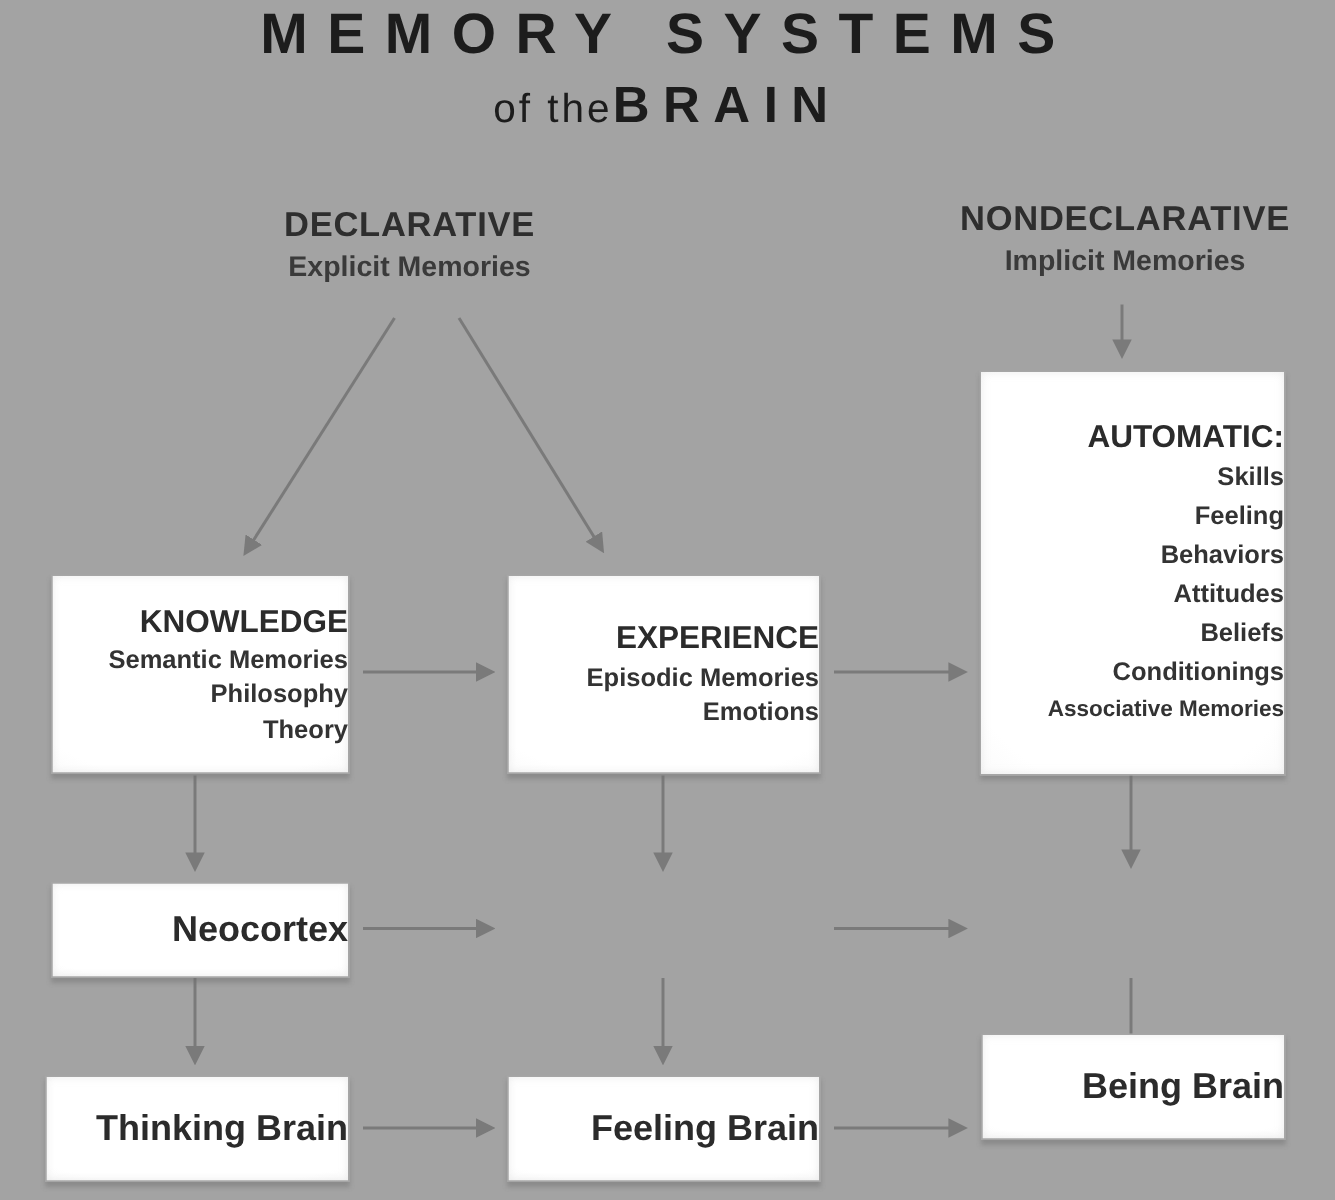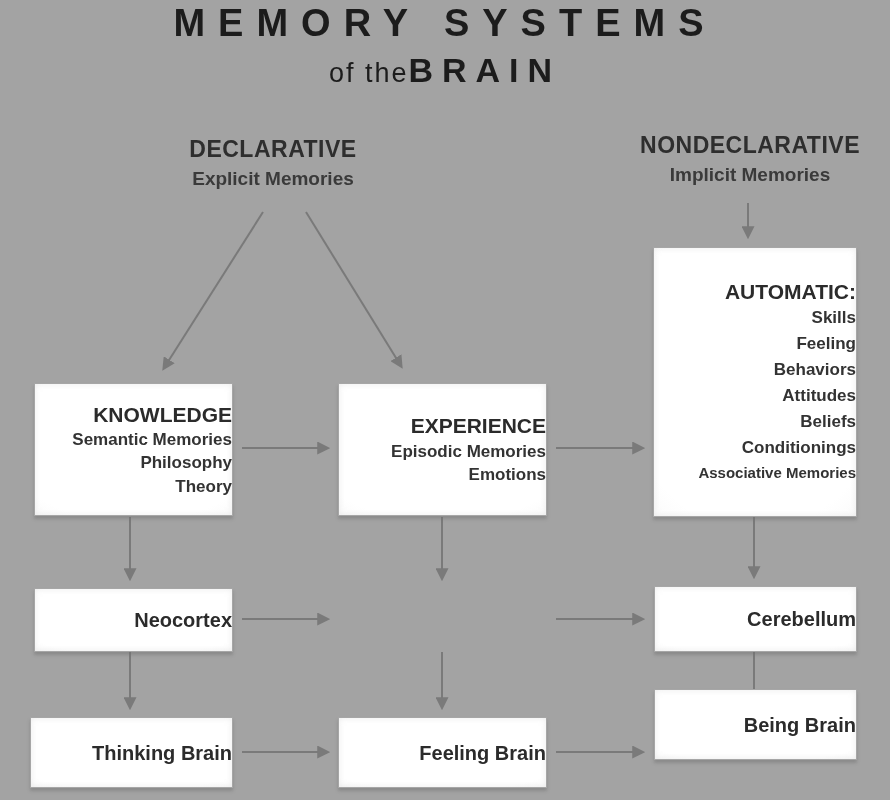--- a/index.html
+++ b/index.html
@@ -33,21 +33,21 @@
     background:
       radial-gradient(ellipse 120% 110% at 50% 45%, #ffffff 55%, #ececec 100%);
     box-shadow:0 3px 3px rgba(110,110,110,0.45), inset 0 0 6px rgba(200,200,200,0.35);
     display:flex;flex-direction:column;align-items:flex-end;justify-content:center;
     text-align:center;
   }
   .box-title{font-size:21px;font-weight:bold;color:#2b2b2b;line-height:1.3;}
   .box-line{font-size:17px;font-weight:bold;color:#333333;line-height:1.38;}
   .box-automatic .box-line{line-height:1.52;}
   .box-line.condensed{font-size:15px;line-height:1.7;}
-  .box-single .box-title{font-size:20px;}
+  .box-single .box-title{font-size:24px;}
   .box-knowledge{left:34px;top:383px;width:197px;height:131px;}
   .box-experience{left:338px;top:383px;width:207px;height:131px;}
   .box-automatic{left:653px;top:247px;width:202px;height:268px;}
   .box-neocortex{left:34px;top:588px;width:197px;height:62px;}
   .box-limbic{left:338px;top:588px;width:207px;height:62px;}
   .box-cerebellum{left:654px;top:586px;width:201px;height:64px;}
   .box-thinking{left:30px;top:717px;width:201px;height:69px;}
   .box-feeling{left:338px;top:717px;width:207px;height:69px;}
   .box-being{left:654px;top:689px;width:201px;height:69px;}
   
@@ -126,23 +126,20 @@
     <div class="box-line">Behaviors</div>
     <div class="box-line">Attitudes</div>
     <div class="box-line">Beliefs</div>
     <div class="box-line">Conditionings</div>
     <div class="box-line condensed">Associative Memories</div>
   </div>
 
   <div class="box box-single box-neocortex">
     <div class="box-title">Neocortex</div>
   </div>
-  <div class="box box-single box-cerebellum">
-    <div class="box-title">Cerebellum</div>
-  </div>
 
   <div class="box box-single box-feeling">
     <div class="box-title">Feeling Brain</div>
   </div>
   <div class="box box-single box-thinking">
     <div class="box-title">Thinking Brain</div>
   </div>
   <div class="box box-single box-being">
     <div class="box-title">Being Brain</div>
   </div>

